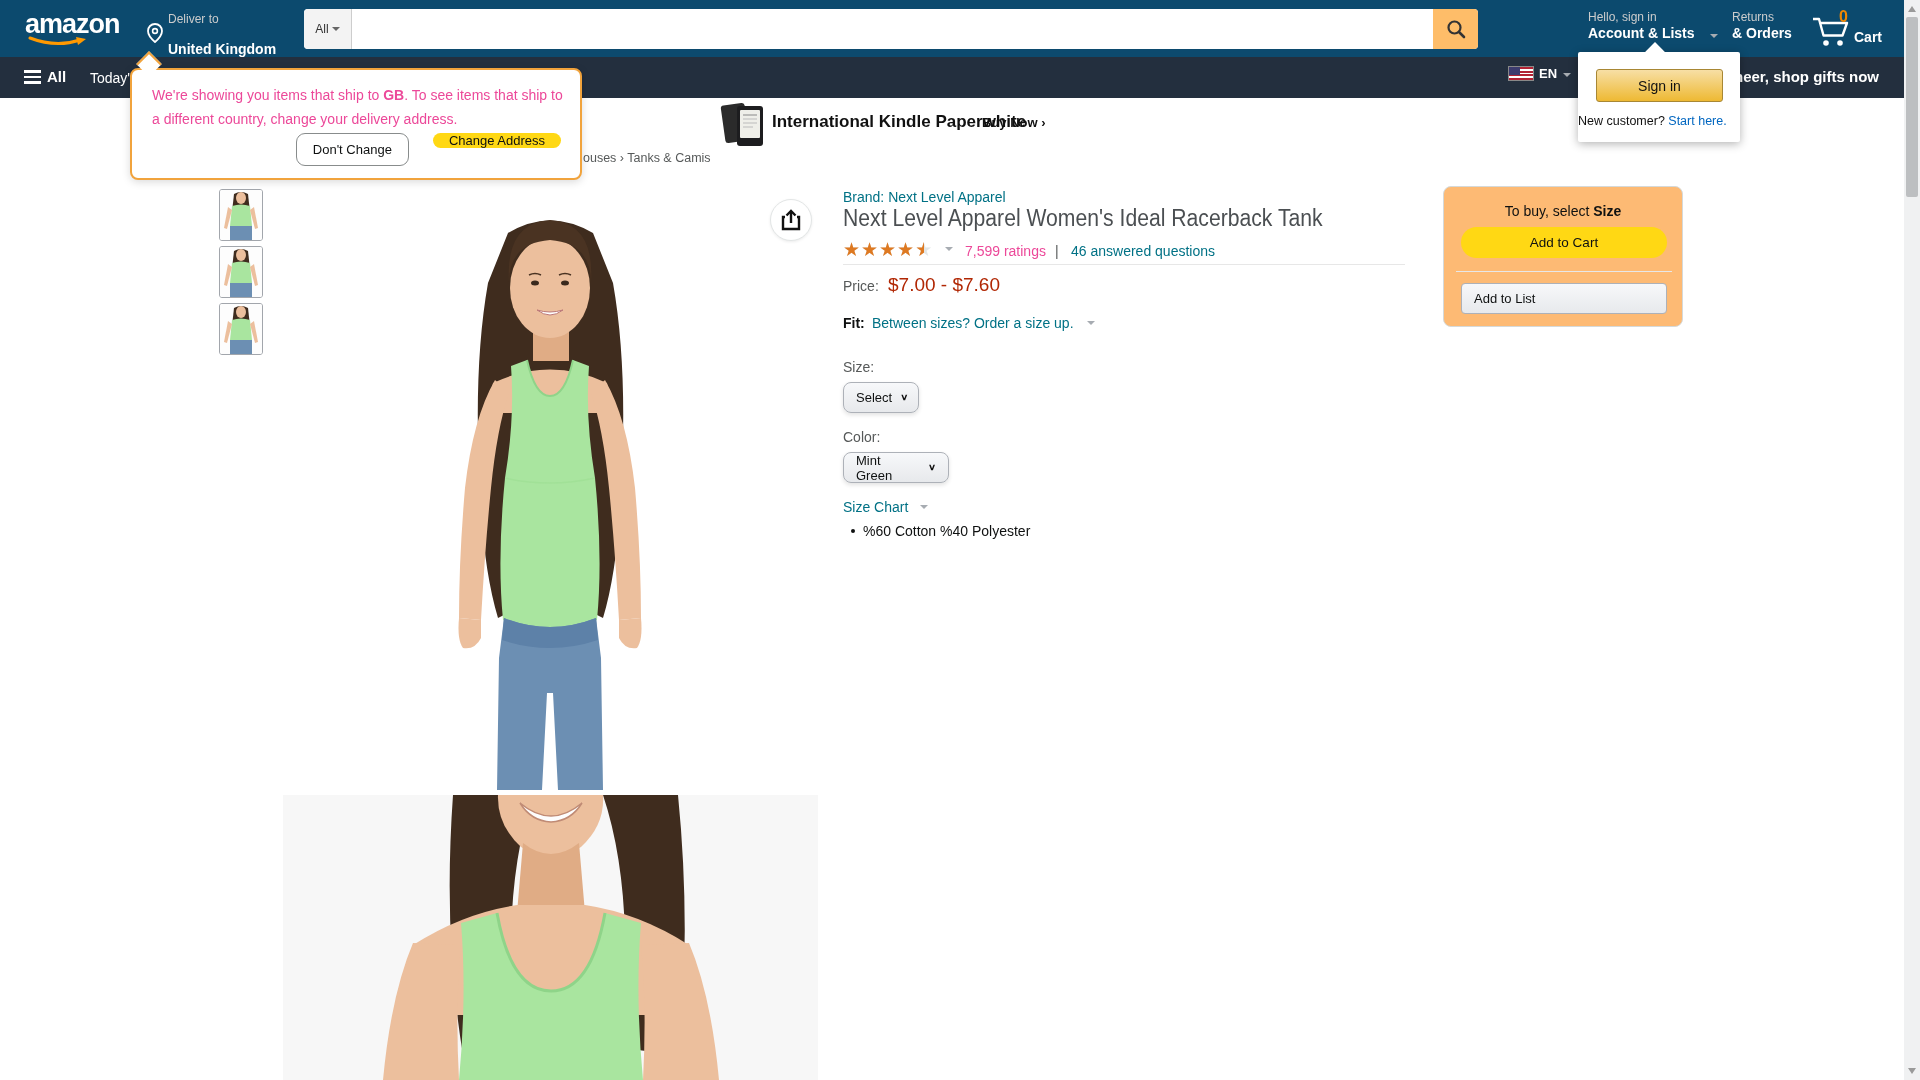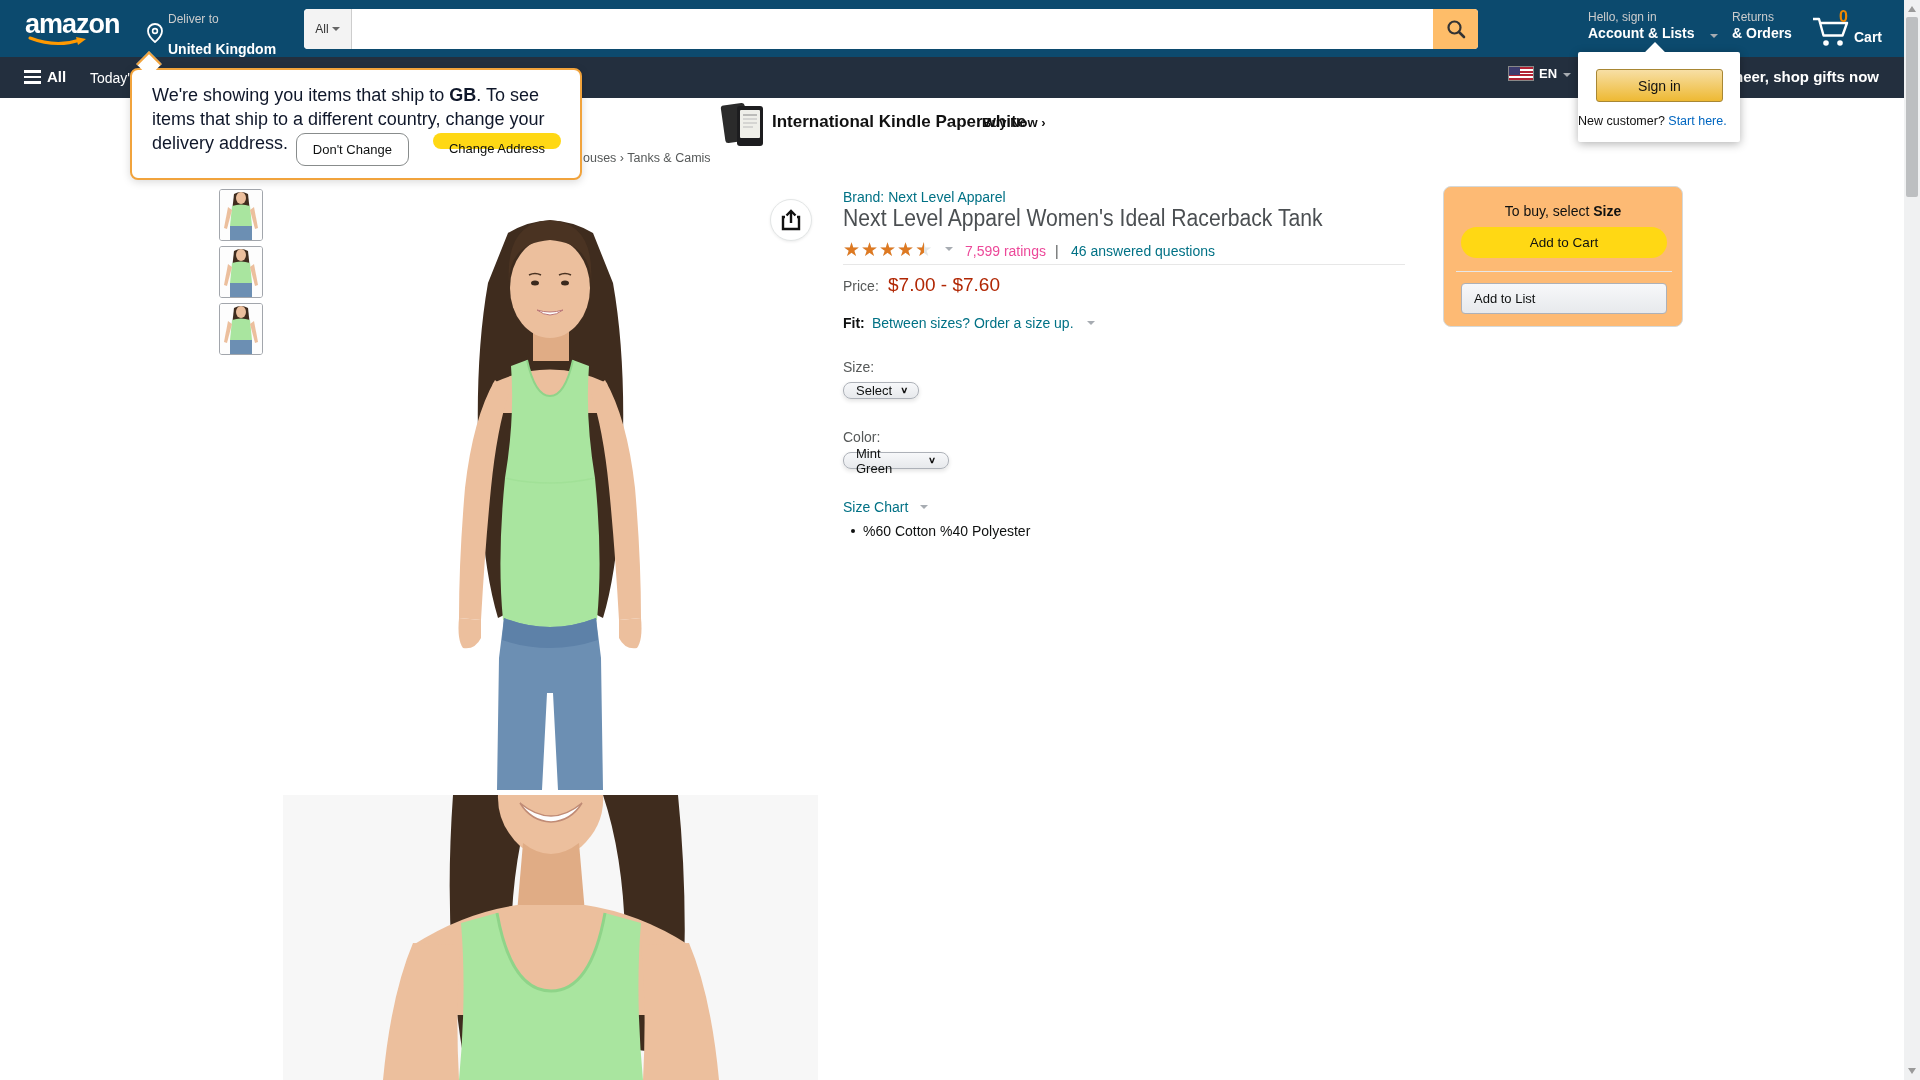--- a/index.html
+++ b/index.html
@@ -78,21 +78,21 @@
   .pipe { position:absolute; left:212px; top:3px; font-size:14px; color:#565959; }
   .questions-link { position:absolute; left:228px; top:3px; font-size:14px; color:#007185; white-space:nowrap; cursor:pointer; }
   .hr1 { left:843px; top:264px; width:562px; height:1px; background:#e7e7e7; }
   .price-label { left:843px; top:278px; font-size:14px; color:#565959; }
   .price-value { left:888px; top:274px; font-size:19px; color:#B12704; }
   .fit-label { left:843px; top:315px; font-size:14px; font-weight:bold; color:#0F1111; }
   .fit-link { left:872px; top:315px; font-size:14px; color:#007185; cursor:pointer; }
   .fit-caret { left:1087px; top:321px; }
   .size-label { left:843px; top:359px; font-size:14px; color:#565959; }
   .dd-btn { background:linear-gradient(to bottom,#f7f8fa,#e7e9ec); border:1px solid #adb1b8; border-radius:8px;
-    height:17px; font-size:13px; color:#0F1111; display:flex; align-items:center; padding:0 12px; gap:8px;
+    height:31px; font-size:13px; color:#0F1111; display:flex; align-items:center; padding:0 12px; gap:8px;
     cursor:pointer; box-shadow:0 2px 4px rgba(15,17,17,.12); }
   .dd-chev { font-size:11px; color:#111; font-weight:bold; transform:scaleY(.8); }
   .size-btn { left:843px; top:382px; width:76px; }
   .color-label { left:843px; top:429px; font-size:14px; color:#565959; }
   .color-btn { left:843px; top:452px; width:106px; }
   .sizechart { left:843px; top:499px; font-size:14px; color:#007185; cursor:pointer; }
   .sizechart-caret { left:920px; top:505px; }
   .bullet-dot { left:851px; top:529px; width:4px; height:4px; border-radius:50%; background:#0F1111; }
   .bullet-text { left:863px; top:523px; font-size:14px; color:#0F1111; }
 
@@ -104,25 +104,25 @@
   .buybox-hr { position:absolute; left:12px; top:84px; width:216px; height:1px; background:#e7e7e7; }
   .addlist-btn { position:absolute; left:17px; top:96px; width:206px; height:31px; background:linear-gradient(to bottom,#f7f8fa,#e7e9ec);
     border:1px solid #adb1b8; border-radius:4px; font-size:13px; color:#0F1111; text-align:left; padding:0 12px;
     cursor:pointer; font-family:"Liberation Sans",sans-serif; }
 
   
   .dpop { left:130px; top:68px; width:452px; height:112px; background:#fff; border:2px solid #f1a33c;
     border-radius:8px; z-index:100; box-shadow:0 2px 8px rgba(0,0,0,.15); }
   .dpop-tail { left:140px; top:55px; width:18px; height:18px; background:#fff; border-left:2px solid #f1a33c;
     border-top:2px solid #f1a33c; transform:rotate(45deg); z-index:101; }
-  .dpop-text { position:absolute; left:20px; top:13px; width:414px; font-size:18px; color:#0f172a; line-height:24px; }
+  .dpop-text { position:absolute; left:20px; top:13px; width:414px; font-size:14px; color:#ec4899; line-height:24px; }
   .dpop-btns { position:absolute; right:19px; bottom:12px; display:flex; gap:24px; }
   .btn-dont { height:33px; padding:0 16px; background:#fff; border:1px solid #888c8c; border-radius:9px;
     font-size:13px; color:#0F1111; cursor:pointer; font-family:"Liberation Sans",sans-serif; }
-  .btn-change { height:15px; padding:8px 16px; background:#ffd814; border:none; border-radius:13px;
+  .btn-change { height:15px; padding:0 16px; background:#ffd814; border:none; border-radius:13px;
     font-size:13px; color:#0F1111; cursor:pointer; font-family:"Liberation Sans",sans-serif; }
 
   
   .spop { left:1578px; top:52px; width:162px; height:90px; background:#fff; z-index:100;
     box-shadow:0 2px 10px rgba(0,0,0,.3); border-radius:2px; }
   .spop-tail { left:1648px; top:45px; width:14px; height:14px; background:#fff; transform:rotate(45deg); z-index:101; }
   .signin-btn { position:absolute; left:18px; top:17px; width:127px; height:33px;
     background:linear-gradient(to bottom,#f7dfa5,#eeb933); border:1px solid #a88734; border-radius:3px;
     font-size:14px; color:#111; cursor:pointer; font-family:"Liberation Sans",sans-serif; }
   .spop-new { position:absolute; left:0; top:62px; width:100%; text-align:left; font-size:12.5px; color:#111; white-space:nowrap; }

